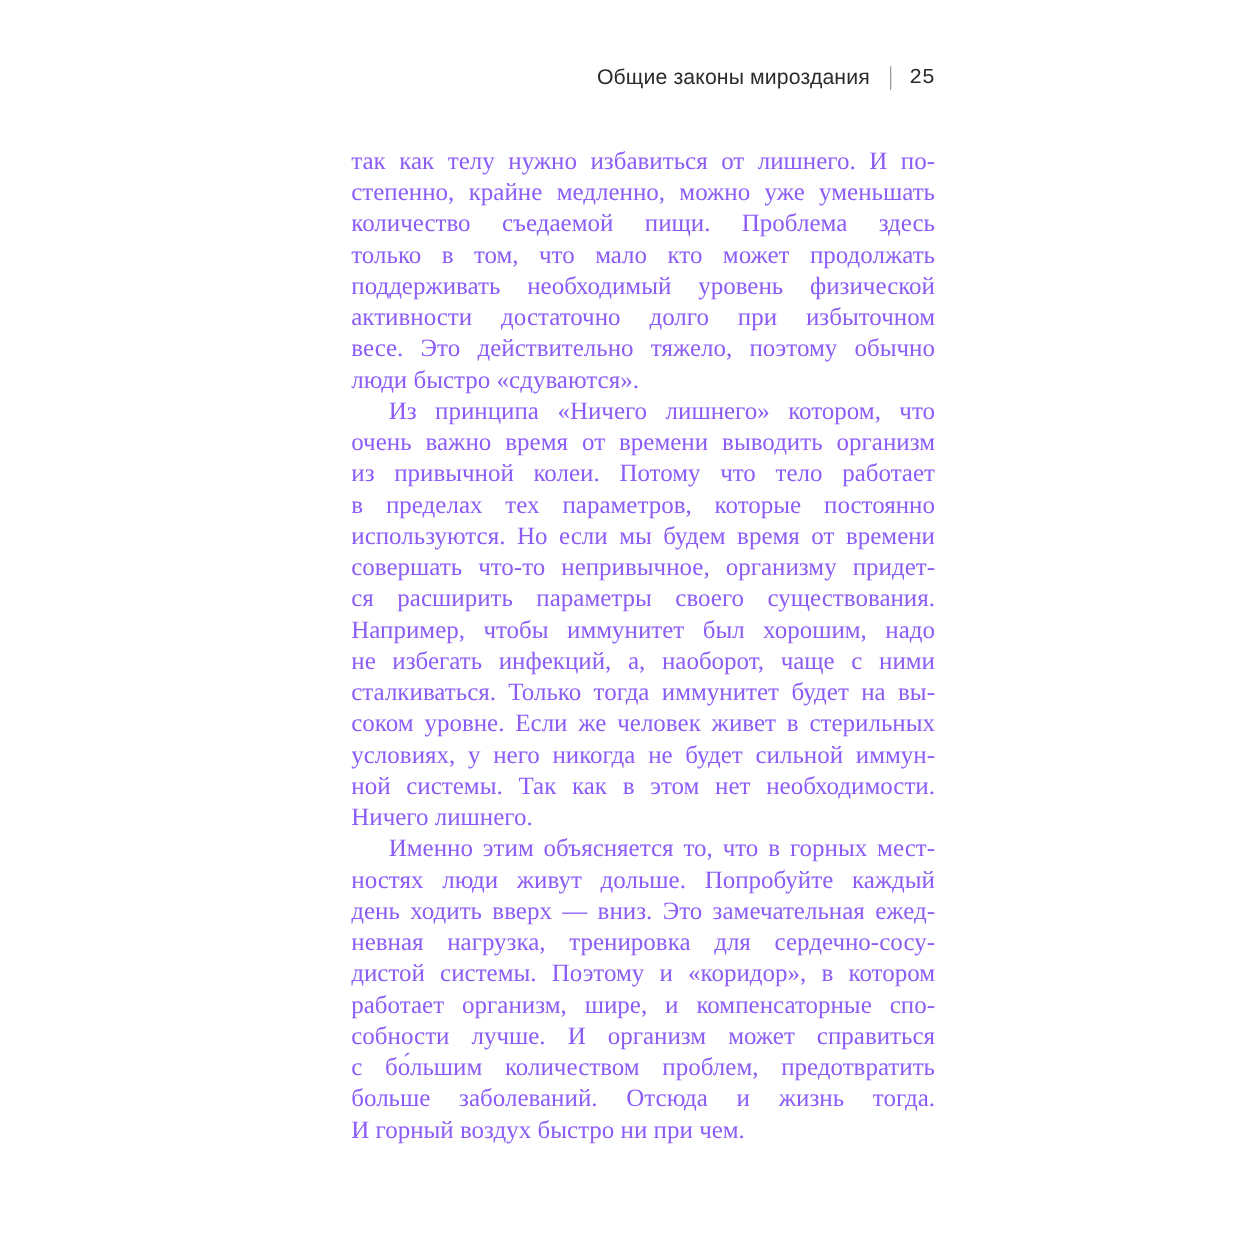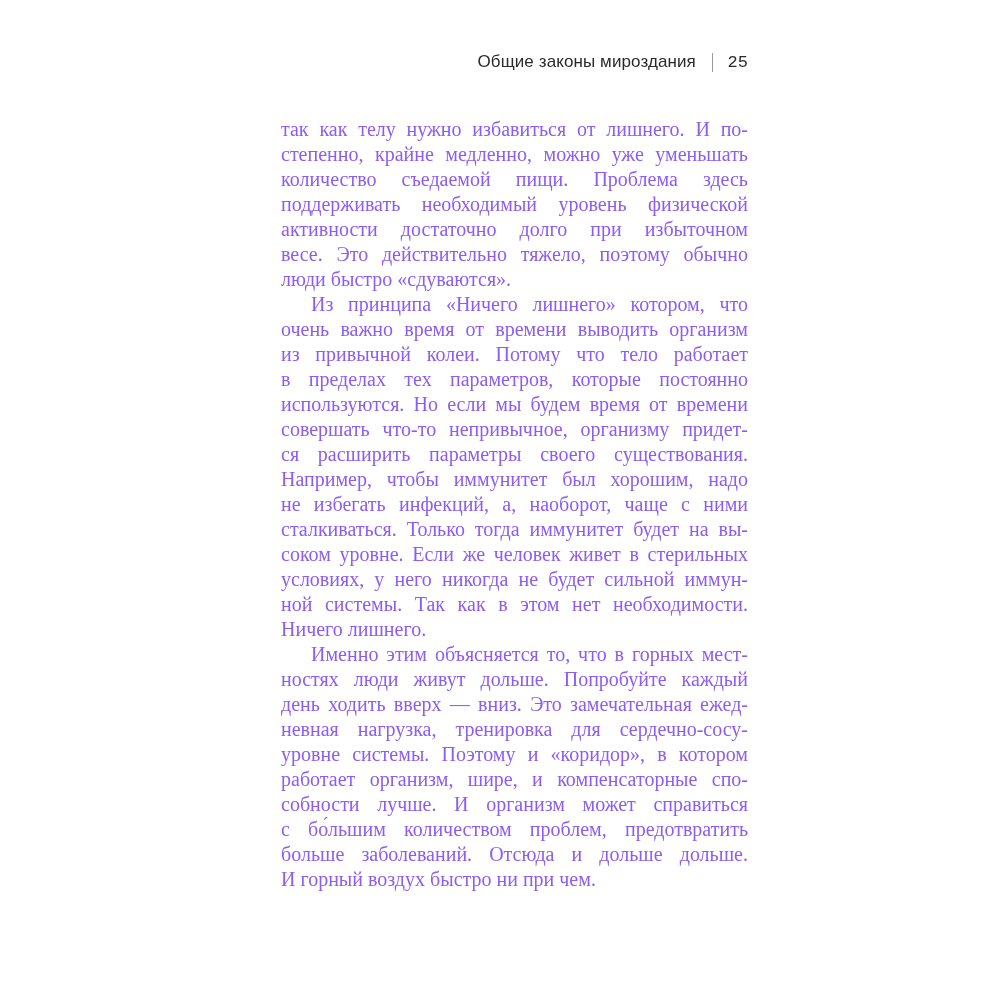--- a/index.html
+++ b/index.html
@@ -73,20 +73,21 @@
   <div class="running-header">
     <span class="chapter">Общие законы мироздания</span>
     <span class="divider"></span>
     <span class="page-num">25</span>
   </div>
 
   <div class="text-block">
       <div class="line"><span>так как телу нужно избавиться от лишнего. И по-</span></div>
       <div class="line"><span>степенно, крайне медленно, можно уже уменьшать</span></div>
       <div class="line"><span>количество съедаемой пищи. Проблема здесь</span></div>
+      <div class="line"><span>только в том, что мало кто может продолжать</span></div>
       <div class="line"><span>поддерживать необходимый уровень физической</span></div>
       <div class="line"><span>активности достаточно долго при избыточном</span></div>
       <div class="line"><span>весе. Это действительно тяжело, поэтому обычно</span></div>
       <div class="line last"><span>люди быстро «сдуваются».</span></div>
       <div class="line indent"><span>Из принципа «Ничего лишнего» котором, что</span></div>
       <div class="line"><span class="bold">очень важно время от времени выводить организм</span></div>
       <div class="line"><span class="bold">из привычной колеи</span><span>. Потому что тело работает</span></div>
       <div class="line"><span>в пределах тех параметров, которые постоянно</span></div>
       <div class="line"><span>используются. Но если мы будем время от времени</span></div>
       <div class="line"><span>совершать что-то непривычное, организму придет-</span></div>
@@ -95,21 +96,21 @@
       <div class="line"><span>не избегать инфекций, а, наоборот, чаще с ними</span></div>
       <div class="line"><span>сталкиваться. Только тогда иммунитет будет на вы-</span></div>
       <div class="line"><span>соком уровне. Если же человек живет в стерильных</span></div>
       <div class="line"><span>условиях, у него никогда не будет сильной иммун-</span></div>
       <div class="line"><span>ной системы. Так как в этом нет необходимости.</span></div>
       <div class="line last"><span>Ничего лишнего.</span></div>
       <div class="line indent"><span>Именно этим объясняется то, что в горных мест-</span></div>
       <div class="line"><span>ностях люди живут дольше. Попробуйте каждый</span></div>
       <div class="line"><span>день ходить вверх — вниз. Это замечательная ежед-</span></div>
       <div class="line"><span>невная нагрузка, тренировка для сердечно-сосу-</span></div>
-      <div class="line"><span>уровне системы. Поэтому и «коридор», в котором</span></div>
+      <div class="line"><span>дистой системы. Поэтому и «коридор», в котором</span></div>
       <div class="line"><span>работает организм, шире, и компенсаторные спо-</span></div>
       <div class="line"><span>собности лучше. И организм может справиться</span></div>
       <div class="line"><span>с бо́льшим количеством проблем, предотвратить</span></div>
-      <div class="line"><span>больше заболеваний. Отсюда и дольше дольше.</span></div>
+      <div class="line"><span>больше заболеваний. Отсюда и жизнь тогда.</span></div>
       <div class="line last"><span>И горный воздух быстро ни при чем.</span></div>
     </div>
 
 </div>
 
 </body></html>

